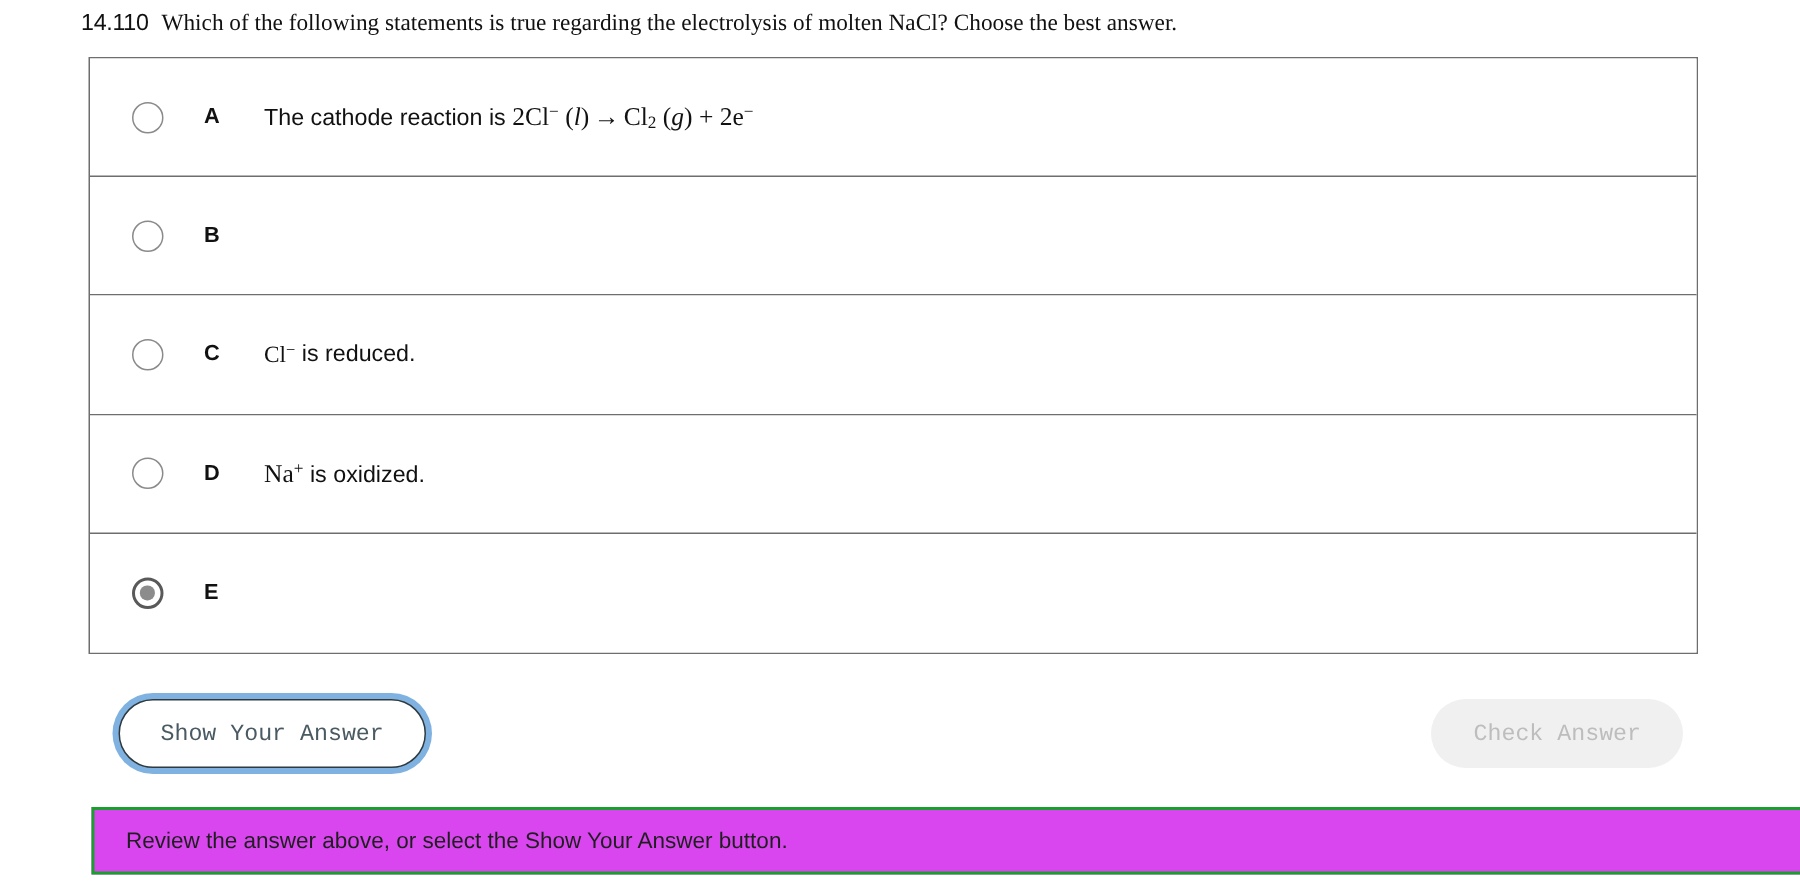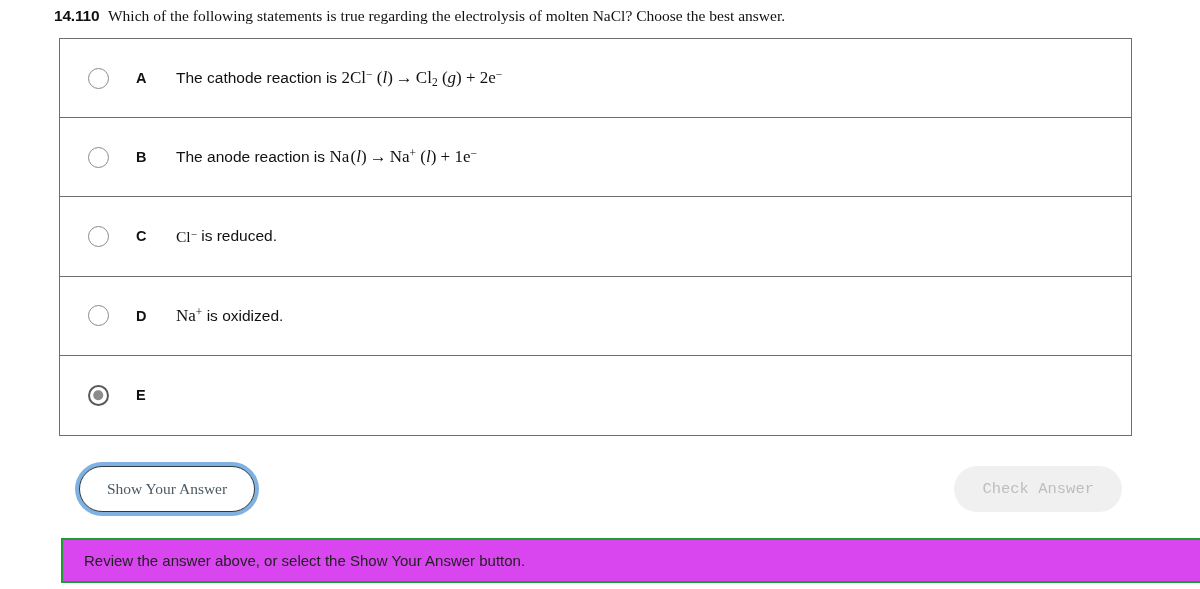--- a/index.html
+++ b/index.html
@@ -25,21 +25,21 @@
     position: absolute;
     left: 54px;
     top: 5px;
     width: 1090px;
     font-size: 15.5px;
     line-height: 22px;
     white-space: nowrap;
     color: #111111;
   }
   .q-number {
-    font-weight: bold;
+    font-weight: normal;
     letter-spacing: -0.2px;
   }
   .q-text {
     font-weight: normal;
     font-family: Liberation Serif, serif;
   }
 
   
   .answer-card {
     position: absolute;
@@ -149,21 +149,21 @@
     position: absolute;
     left: 20px;
     top: 4px;
     height: 46px;
     padding: 0 27px;
     border-radius: 24px;
     border: 1.8px solid #2f3a3f;
     background: #ffffff;
     color: #4a5a63;
     font-size: 15.5px;
-    font-family: Liberation Serif, serif;
+    font-family: Liberation Mono, monospace;
     line-height: 42px;
     box-shadow: 0 0 0 4px #7fb2e0;
     box-sizing: border-box;
     cursor: pointer;
     white-space: nowrap;
   }
   .check-answer-btn {
     position: absolute;
     right: 10px;
     top: 4px;
@@ -218,21 +218,20 @@
       </div>
       <div class="letter">A</div>
       <div class="option-text">The cathode reaction is <span class="mathy">2Cl<sup>−</sup>&nbsp;(<span class="ital">l</span>)<span class="arrow">→</span>Cl<sub>2</sub>&nbsp;(<span class="ital">g</span>)&nbsp;+&nbsp;2e<sup>−</sup></span></div>
     </div>
 
     <div class="option-row">
       <div class="radio-cell">
         <span class="radio"></span>
       </div>
       <div class="letter">B</div>
-      <div class="option-text">The anode reaction is <span class="mathy">Na (<span class="ital">l</span>)<span class="arrow">→</span>Na<sup>+</sup>&nbsp;(<span class="ital">l</span>)&nbsp;+&nbsp;1e<sup>−</sup></span></div>
     </div>
 
     <div class="option-row">
       <div class="radio-cell">
         <span class="radio"></span>
       </div>
       <div class="letter">C</div>
       <div class="option-text"><span class="sans-ion">Cl<sup>−</sup></span> is reduced.</div>
     </div>
 

